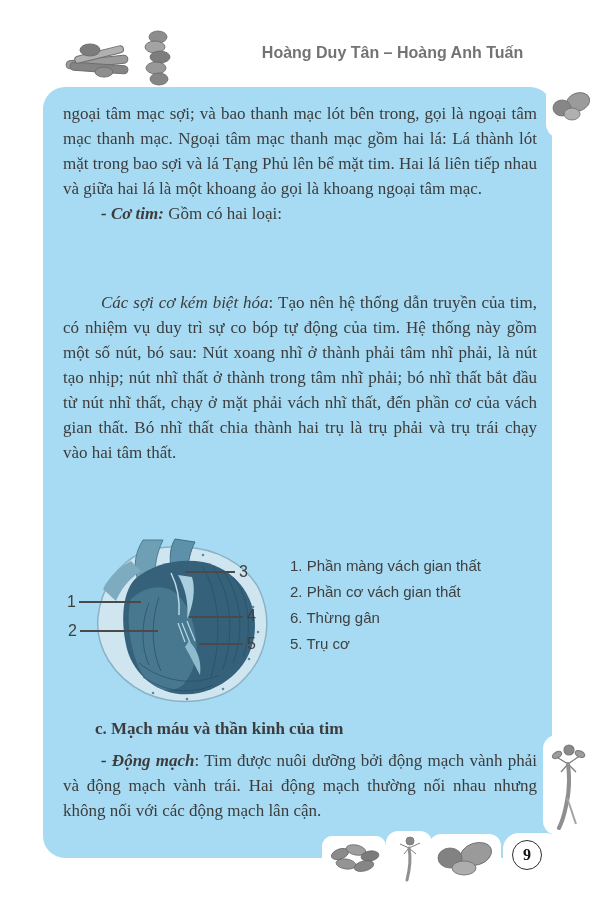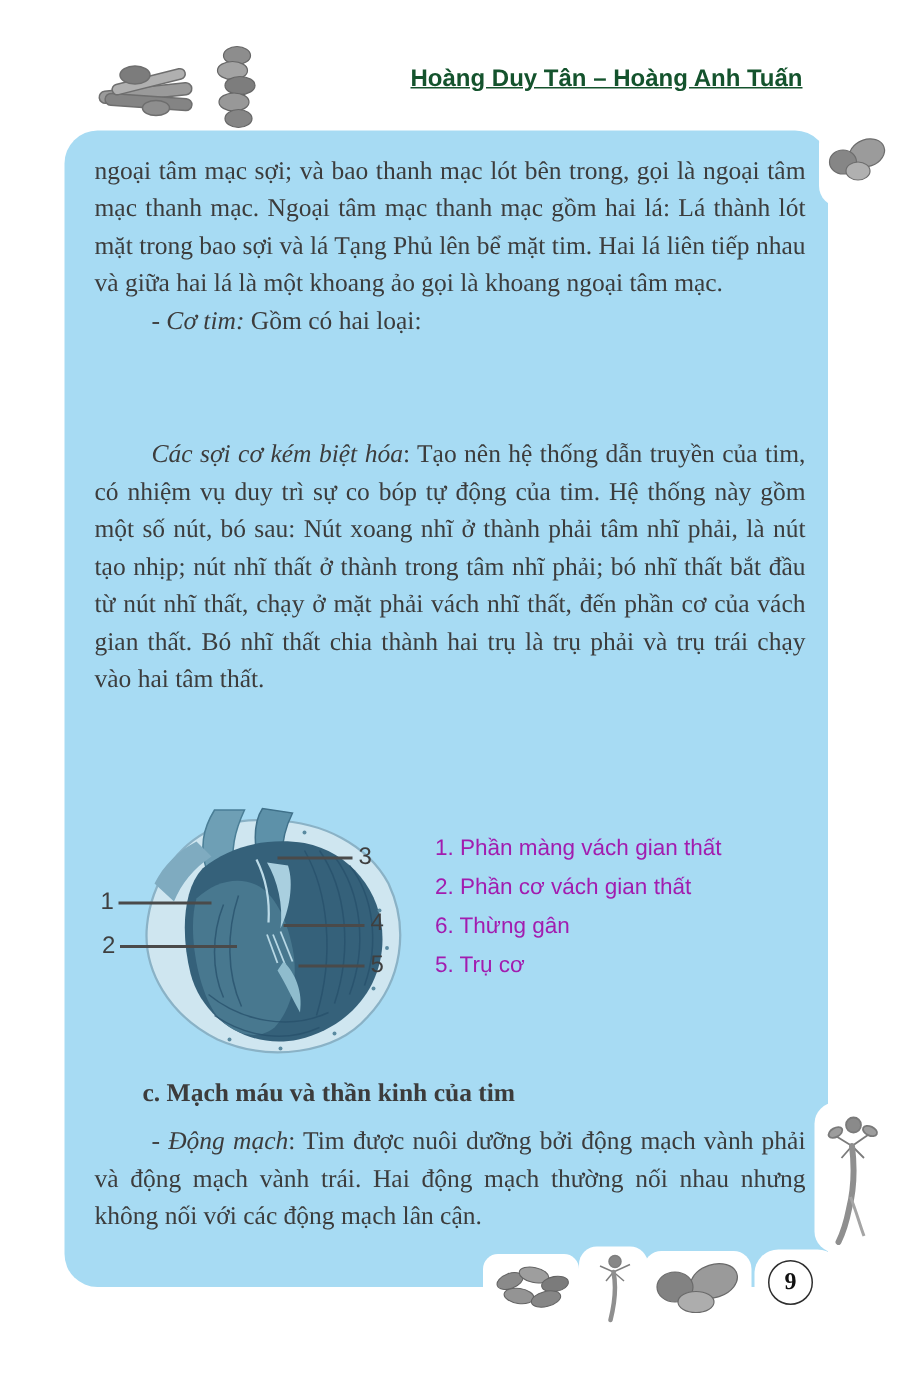--- a/index.html
+++ b/index.html
@@ -2,49 +2,49 @@
 <html><head>
 <meta charset="utf-8">
 <style>
   html,body{margin:0;padding:0;}
   body{
     width:612px;height:922px;position:relative;background:#ffffff;
     font-family:"Liberation Serif", serif;color:#3c3c3c;overflow:hidden;
   }
   
   .header-title{
-    position:absolute;top:44px;left:250px;width:285px;text-align:right;
-    font-family:"Liberation Sans", sans-serif;font-weight:bold;font-size:16px;color:#14532d;text-decoration:underline;
+    position:absolute;top:44px;left:250px;width:285px;text-align:center;
+    font-family:"Liberation Sans", sans-serif;font-weight:bold;font-size:16px;color:#737373;
   }
   .deco{position:absolute;}
   
   .panel{
     position:absolute;left:43px;top:87px;width:509px;height:771px;
     background:#a7dbf3;border-radius:22px;
   }
   .panel p, .panel .para{
     position:absolute;left:20px;right:15px;margin:0;
     font-size:17px;line-height:25px;text-align:justify;
   }
   .indent{text-indent:38px;}
-  .bi{font-weight:normal;font-style:italic;}
+  .bi{font-weight:bold;font-style:italic;}
   .it{font-style:italic;}
   .b{font-weight:bold;}
   
   .notch{position:absolute;background:#ffffff;}
   
   .diagram{position:absolute;left:0;top:448px;width:509px;height:180px;}
   .callout-num{
     position:absolute;font-family:"Liberation Sans", sans-serif;
     font-size:16px;color:#3f3f3f;line-height:18px;
   }
   .callout-line{position:absolute;height:1.5px;background:#4a4a4a;}
   .legend{position:absolute;left:247px;top:18px;}
   .legend div{
-    font-family:"Liberation Sans", sans-serif;font-size:15px;color:#a21caf;
+    font-family:"Liberation Sans", sans-serif;font-size:15px;color:#404040;
     line-height:26px;white-space:nowrap;
   }
   
   .page-circle{
     position:absolute;left:512px;top:840px;width:28px;height:28px;background:#ffffff;
     border:1.6px solid #2e2e2e;border-radius:50%;text-align:center;line-height:28px;
     font-weight:bold;font-size:16px;color:#111;
   }
 </style>
 </head>

